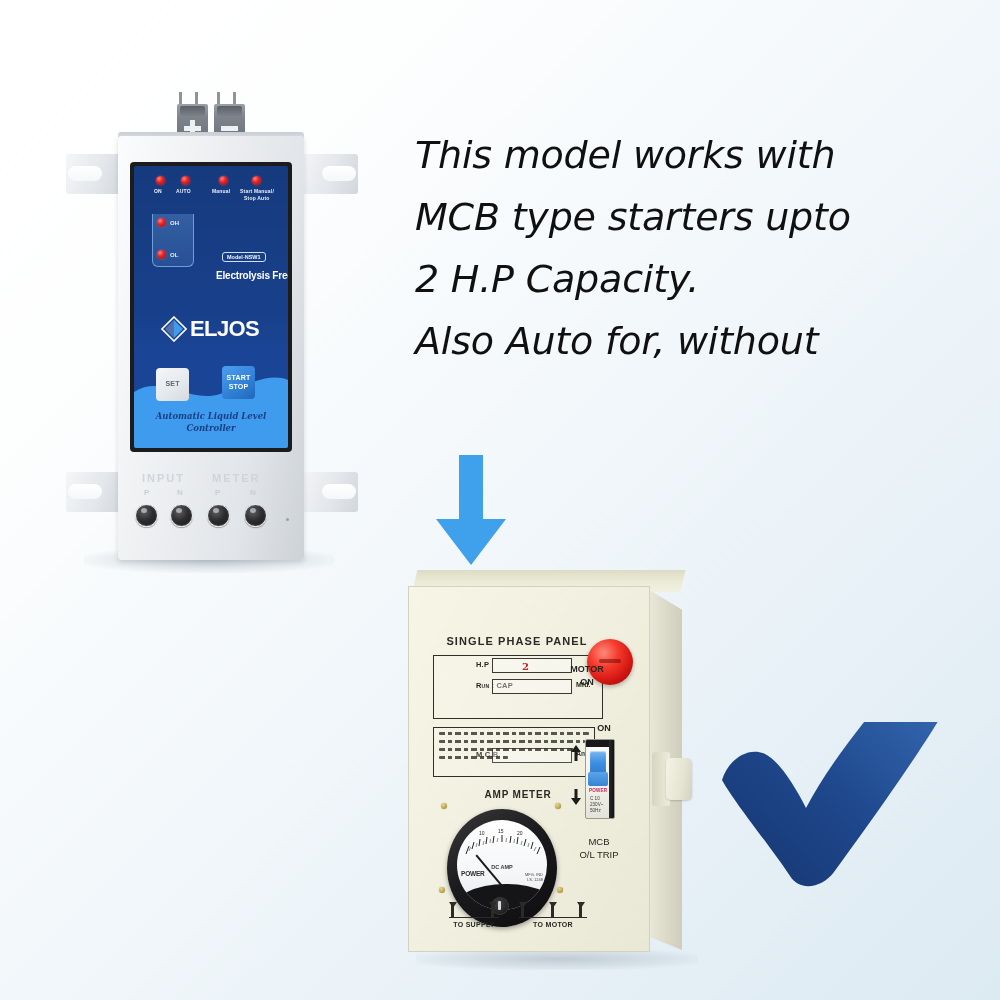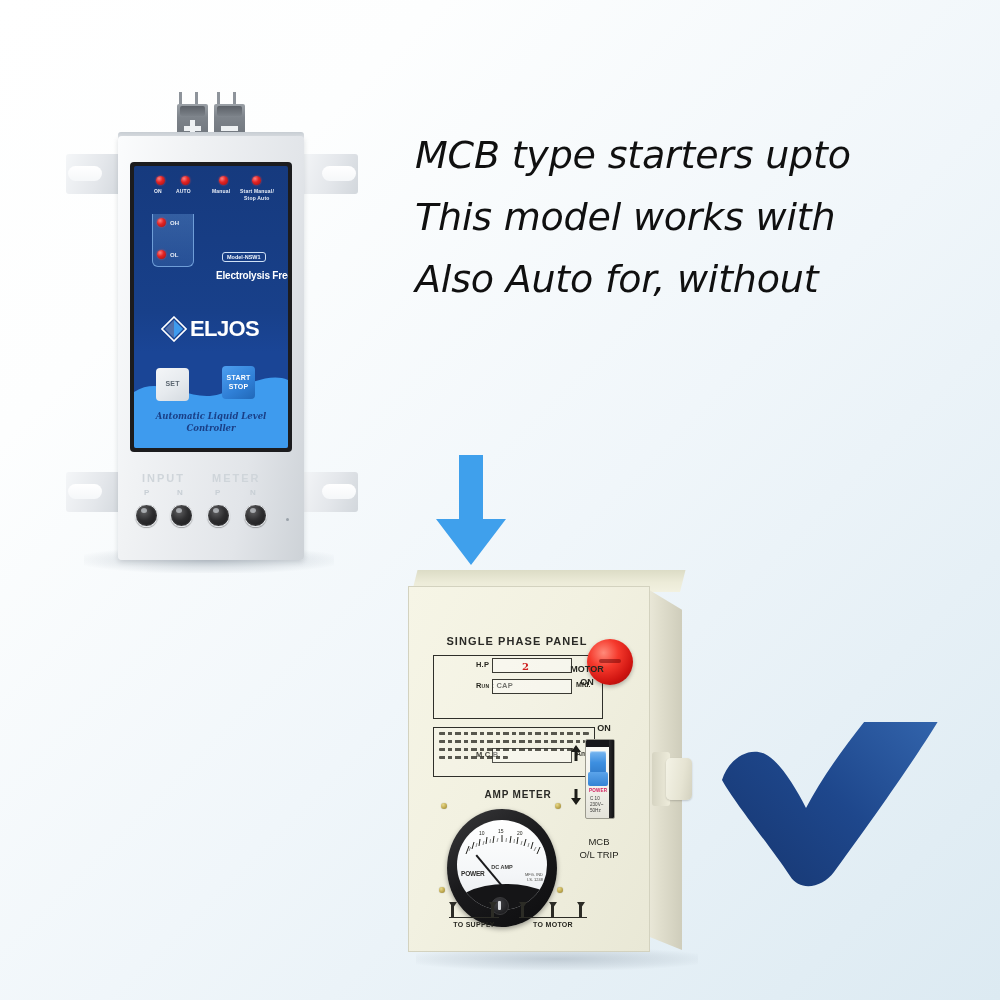--- a/index.html
+++ b/index.html
@@ -466,22 +466,23 @@
     background: radial-gradient(circle at 35% 30%, #e8d98a 0%, #bfa94f 55%, #8d7a30 100%);
     box-shadow: 0 0 1px rgba(0,0,0,0.4);
   }
 </style>
 </head>
 <body>
 
 <div id="stage">
 
   <div id="promo-text">
+    <span class="ln">This model works with</span>
     <span class="ln">MCB type starters upto</span>
-    <span class="ln">This model works with</span>
+    <span class="ln">2 H.P Capacity.</span>
     <span class="ln">Also Auto for, without</span>
   </div>
 
   <svg id="down-arrow" viewBox="0 0 86 110">
     <polygon points="31,0 55,0 55,64 78,64 43,110 8,64 31,64" fill="#3FA0EC"></polygon>
   </svg>
 
   <svg id="check-mark" viewBox="0 0 240 210">
     <defs>
       <linearGradient id="ckgrad" x1="0" y1="1" x2="1" y2="0">

